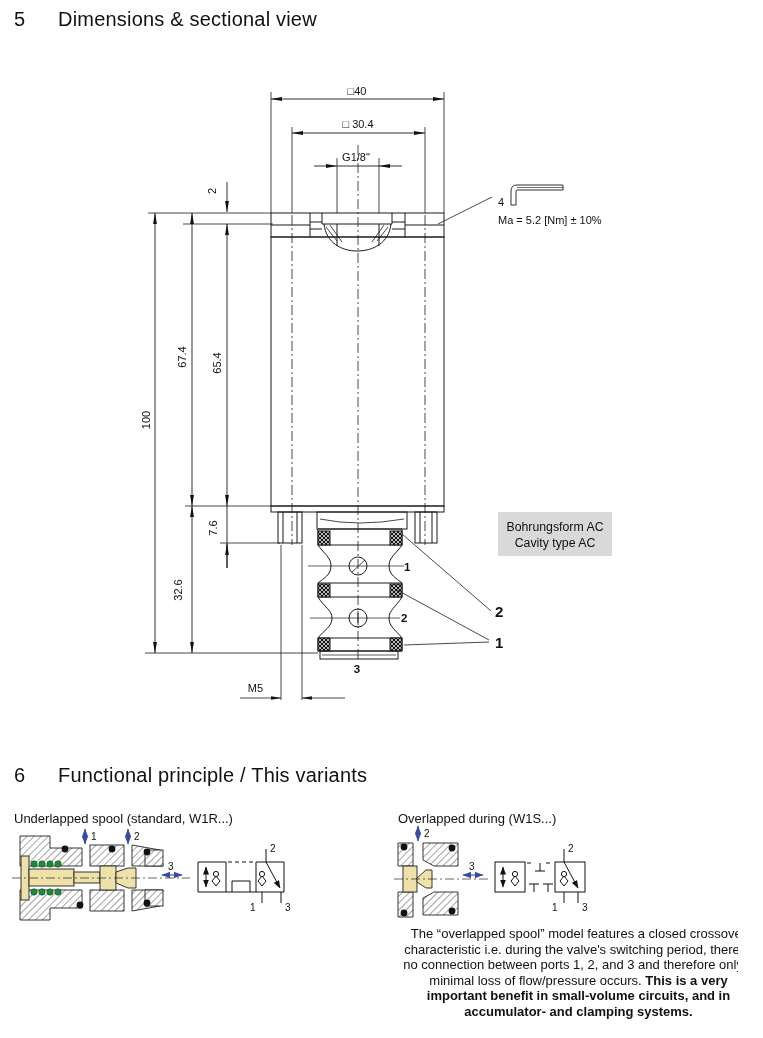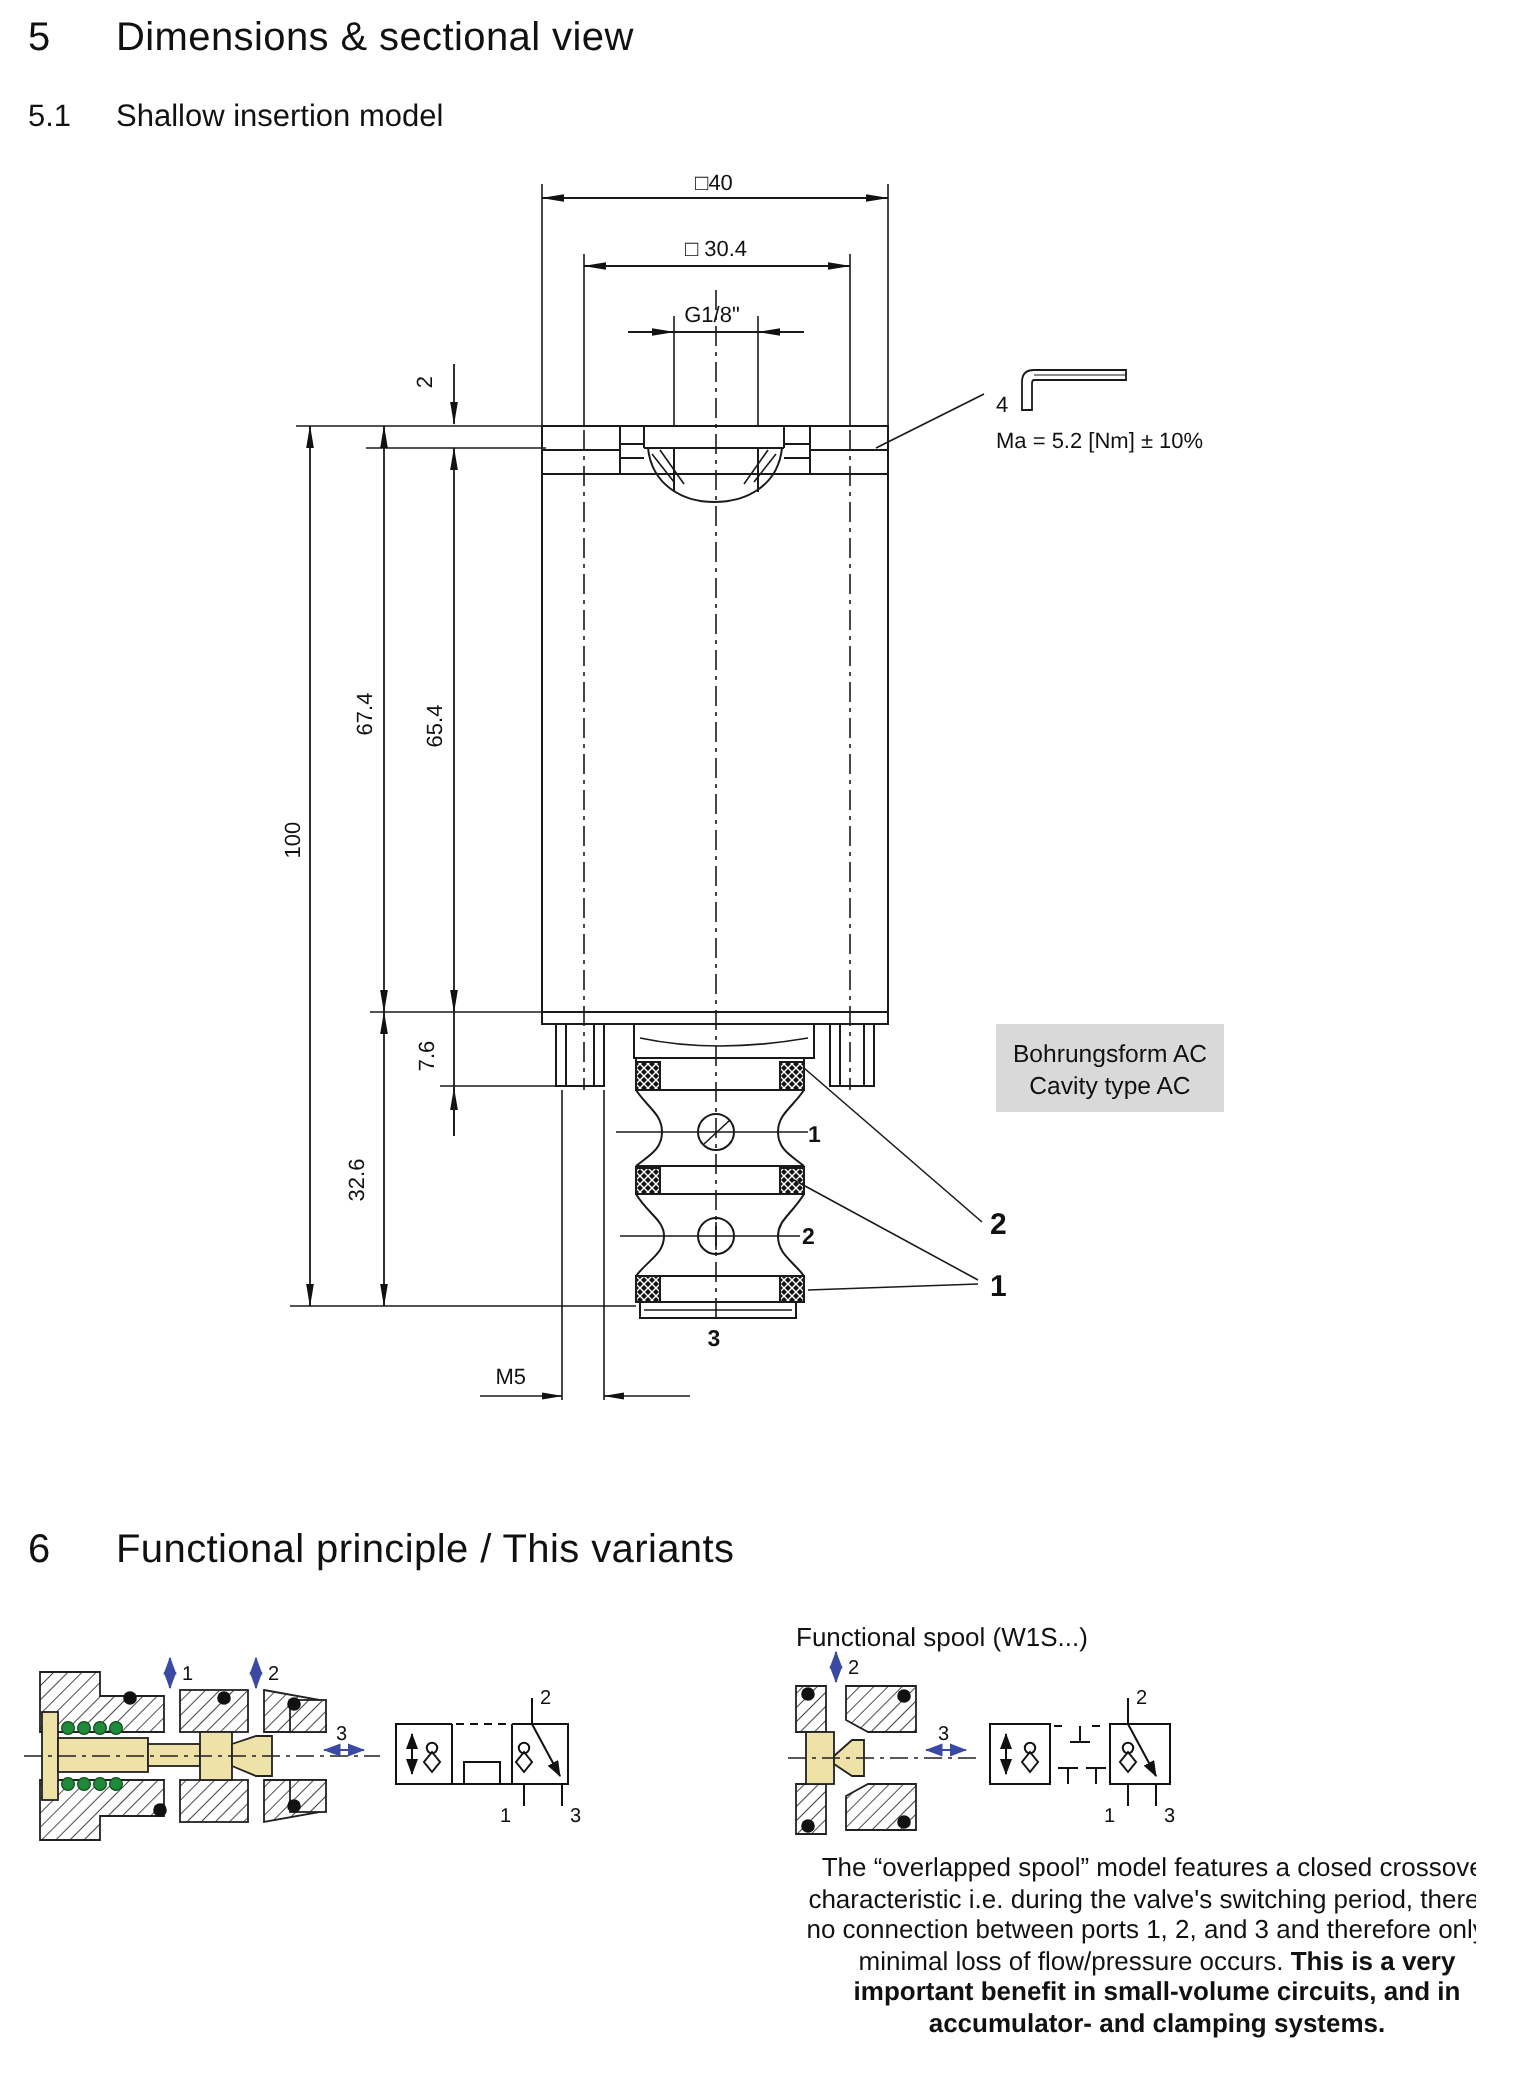--- a/index.html
+++ b/index.html
@@ -23,28 +23,26 @@
   .arrtxt{font-size:10px;}
 </style>
 </head>
 <body>
 
 <div class="page">
 
   <div class="abs h1" style="left:14px;top:8px">
     <span class="num">5</span><span>Dimensions &amp; sectional view</span>
   </div>
-  <div class="abs h2" style="left:14px;top:50px">
-    <span class="num">5.1</span><span>Shallow insertion model</span>
-  </div>
   <div class="abs h1" style="left:14px;top:764px">
     <span class="num">6</span><span>Functional principle / This variants</span>
   </div>
 
-  <div class="abs spool-title" style="left:398px;top:811px">Functional spool (W1S...)</div>
+  <div class="abs spool-title" style="left:14px;top:811px">Underlapped spool (standard, W1R...)</div>
+  <div class="abs spool-title" style="left:398px;top:811px">Overlapped during (W1S...)</div>
 
   <div class="abs desc" style="left:399px;top:926px;width:359px">
     <span>The “overlapped spool” model features a closed crossover characteristic i.e. during the valve's switching period, there is no connection between ports 1, 2, and 3 and therefore only a minimal loss of flow/pressure occurs. </span><span class="b">This is a very important benefit in small-volume circuits, and in accumulator- and clamping systems.</span>
   </div>
 
   <svg width="763" height="1038" viewBox="0 0 763 1038">
     <defs>
       <marker id="dimA" viewBox="0 0 12 4" markerWidth="13" markerHeight="4.5" refX="11.5" refY="2" orient="auto-start-reverse">
         <path d="M0,0 L12,2 L0,4 Z" fill="#111"></path>
       </marker>

